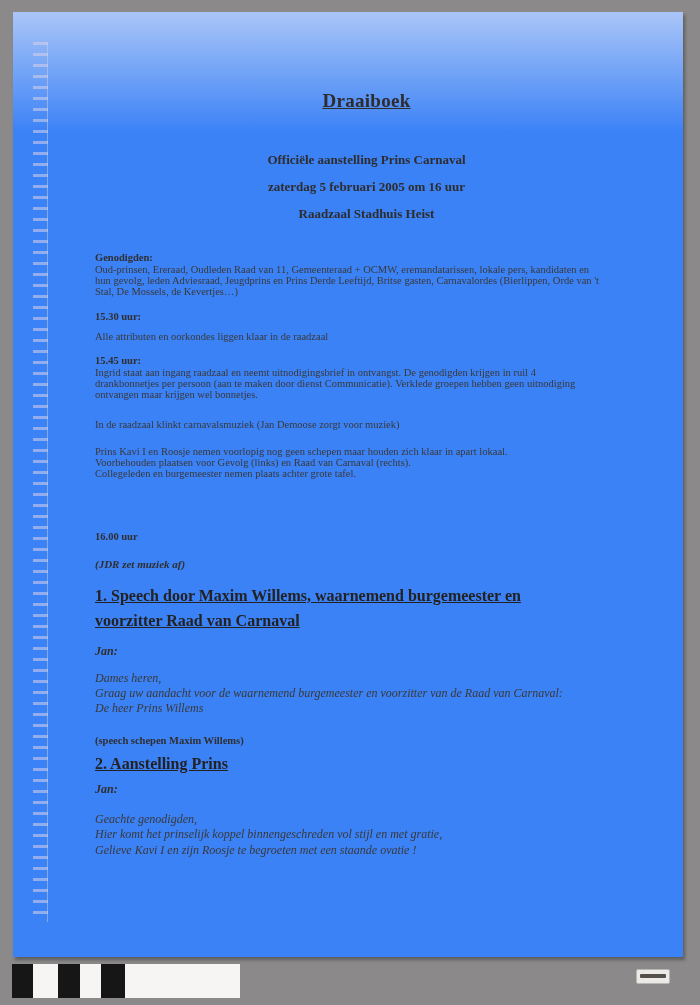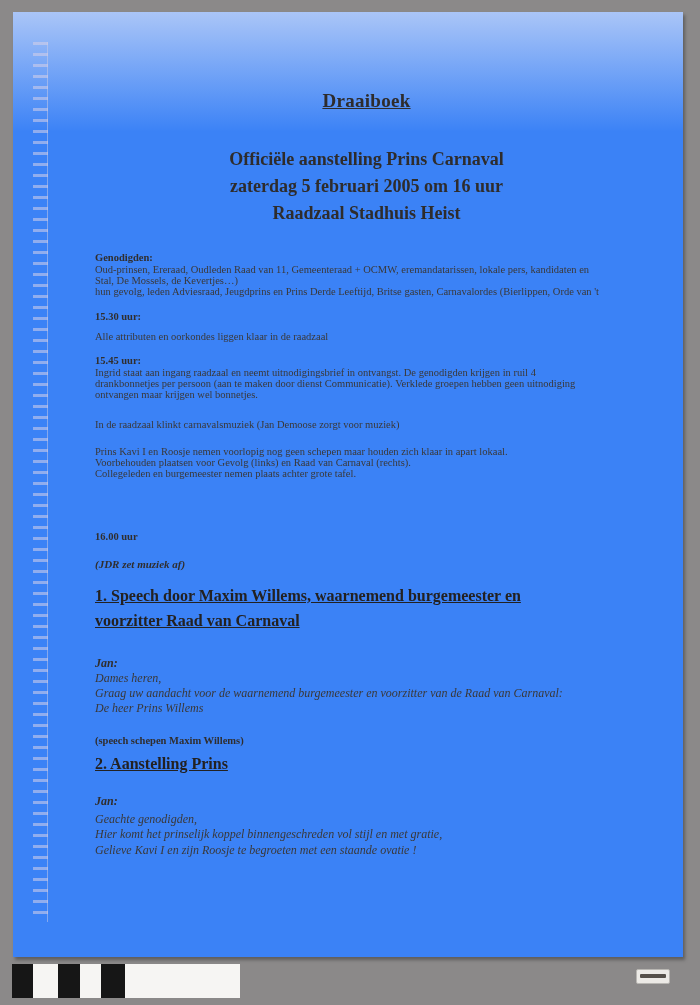--- a/index.html
+++ b/index.html
@@ -23,37 +23,37 @@
     background:repeating-linear-gradient(180deg,
       rgba(214,208,232,.55) 0px, rgba(214,208,232,.55) 3px,
       rgba(255,255,255,0) 3px, rgba(255,255,255,0) 11px);
     border-right:1px solid rgba(210,205,228,.5);
   }
   .content{position:absolute;left:82px;top:0;width:545px;height:100%;color:#2e2c2c;}
   .blk{position:absolute;left:0;white-space:nowrap;}
   .center{width:543px;text-align:center;}
   .doc-title{top:78px;font-size:19px;font-weight:bold;letter-spacing:.3px;}
   .doc-title span{text-decoration:underline;}
-  .subtitle{top:134px;font-size:18px;font-weight:bold;line-height:27px;}
+  .subtitle{top:134px;font-size:13px;font-weight:bold;line-height:27px;}
   .small{font-size:10.5px;line-height:11.2px;color:#3a3838;}
   .small-bold{font-size:10.5px;font-weight:bold;color:#302e2e;}
   .guests-label{top:240px;}
   .guests-body{top:252px;}
   .t1530{top:299px;}
   .t1530-body{top:319px;}
   .t1545{top:343px;}
   .t1545-body{top:355px;}
   .music-note{top:407px;}
   .seating{top:434px;}
   .t1600{top:519px;}
   .music-cue{top:546px;font-size:11px;font-weight:bold;font-style:italic;color:#302e2e;}
   .h1{top:571px;font-size:16px;font-weight:bold;line-height:25px;color:#232121;}
   .h1 span,.h2 span{text-decoration:underline;}
   .speaker1{top:632px;}
-  .speaker{font-size:12px;font-weight:bold;font-style:italic;color:#302e2e;margin-top:12px;}
+  .speaker{font-size:12px;font-weight:bold;font-style:italic;color:#302e2e;}
   .speech{font-size:12px;font-style:italic;line-height:14.8px;color:#3a3838;}
   .speech1{top:659px;}
   .stage-note{top:723px;}
   .h2{top:743px;font-size:16px;font-weight:bold;color:#232121;}
   .speaker2{top:770px;}
   .speech2{top:800px;line-height:15.4px;}
   .scalebar{position:absolute;left:12px;top:964px;height:34px;display:flex;}
   .sb{height:34px;}
   .sb-k{background:#161616;}
   .sb-w{background:#f6f5f3;}
@@ -78,22 +78,22 @@
 
     <div class="blk center subtitle">
       <div>Officiële aanstelling Prins Carnaval</div>
       <div>zaterdag 5 februari 2005 om 16 uur</div>
       <div>Raadzaal Stadhuis Heist</div>
     </div>
 
     <div class="blk small-bold guests-label">Genodigden:</div>
     <div class="blk small guests-body">
       <div>Oud-prinsen, Ereraad, Oudleden Raad van 11, Gemeenteraad + OCMW, eremandatarissen, lokale pers, kandidaten en</div>
+      <div>hun gevolg, leden Adviesraad, Jeugdprins en Prins Derde Leeftijd, Britse gasten, Carnavalordes (Bierlippen, Orde van 't</div>
       <div>Stal, De Mossels, de Kevertjes…)</div>
-      <div>hun gevolg, leden Adviesraad, Jeugdprins en Prins Derde Leeftijd, Britse gasten, Carnavalordes (Bierlippen, Orde van 't</div>
     </div>
 
     <div class="blk small-bold t1530">15.30 uur:</div>
     <div class="blk small t1530-body">Alle attributen en oorkondes liggen klaar in de raadzaal</div>
 
     <div class="blk small-bold t1545">15.45 uur:</div>
     <div class="blk small t1545-body">
       <div>Ingrid staat aan ingang raadzaal en neemt uitnodigingsbrief in ontvangst. De genodigden krijgen in ruil  4</div>
       <div>drankbonnetjes per persoon (aan te maken door dienst Communicatie). Verklede groepen hebben geen uitnodiging</div>
       <div>ontvangen maar krijgen wel bonnetjes.</div>

